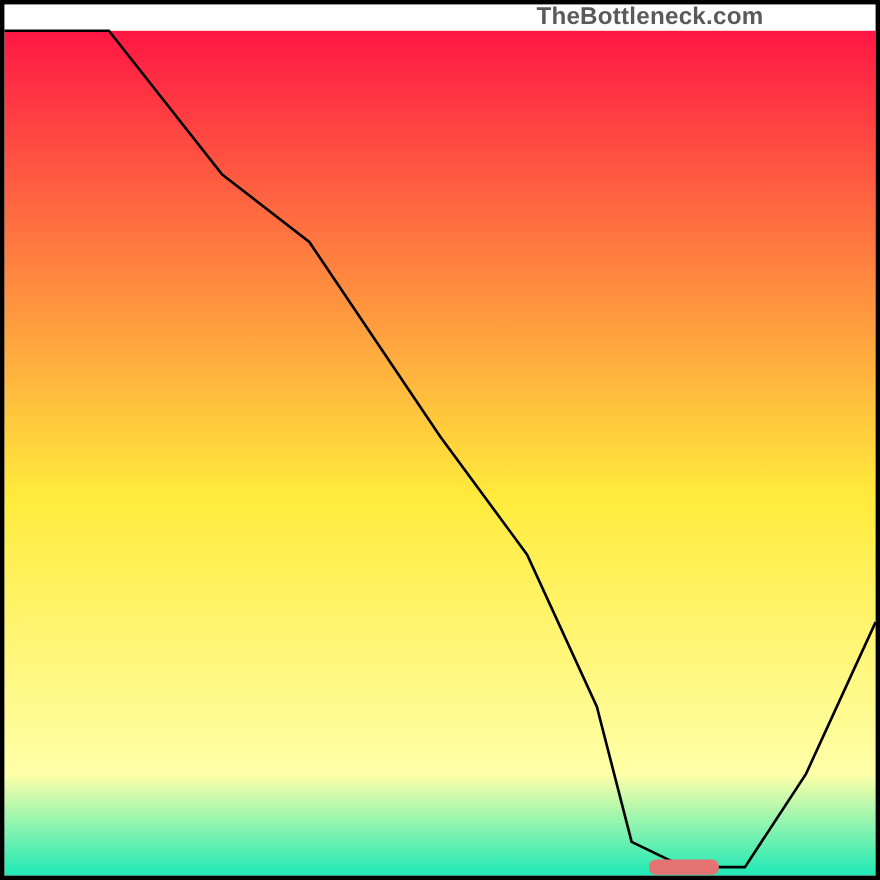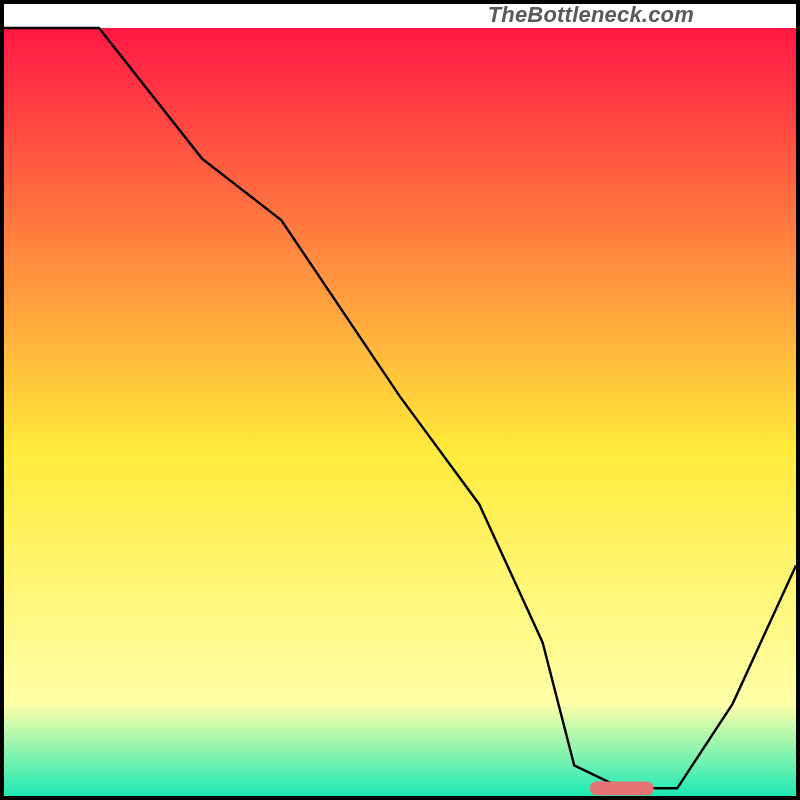--- a/index.html
+++ b/index.html
@@ -8,21 +8,20 @@
     width: 800px;
     height: 800px;
     overflow: hidden;
     font-family: Arial, Helvetica, sans-serif;
     background: #ffffff;
   }
   #chart-wrap {
     position: relative;
     width: 700px;
     height: 800px;
-    font-style: italic;
   }
   #watermark {
     position: absolute;
     top: 2px;
     right: 6px;
     font-size: 22px;
     font-weight: 600;
     color: #5a5a5a;
     letter-spacing: 0.2px;
     z-index: 10;

